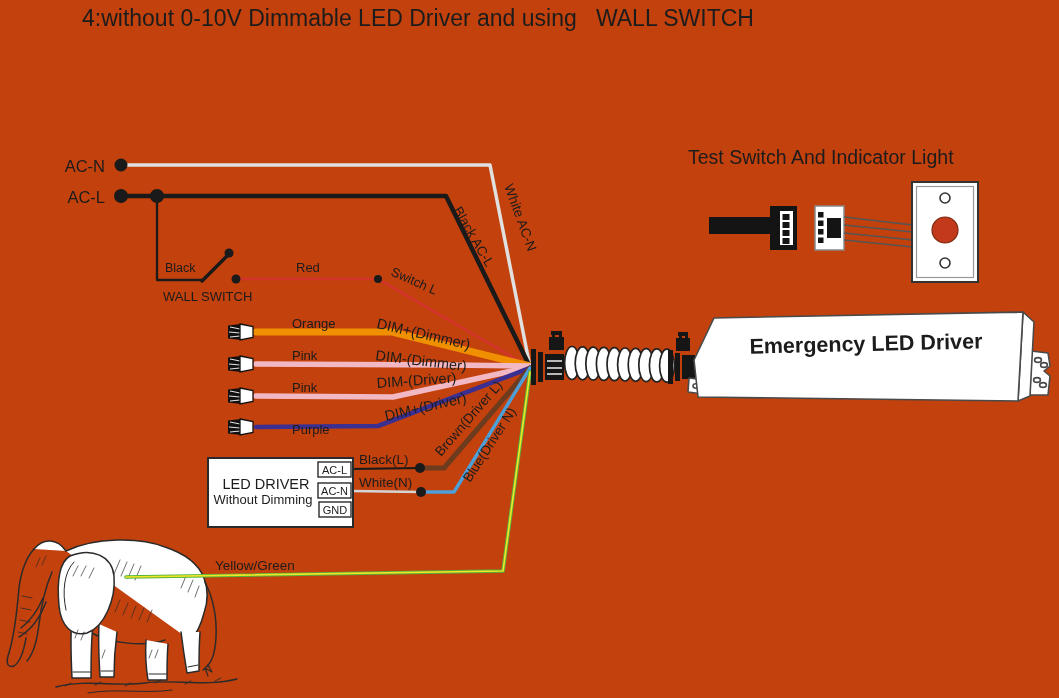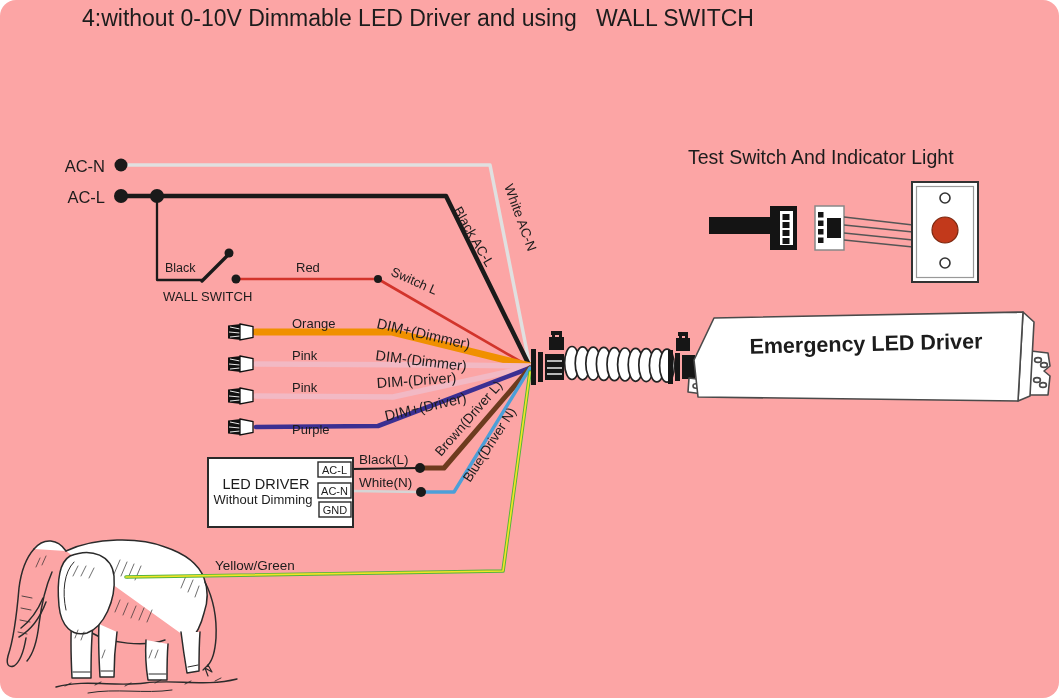--- a/index.html
+++ b/index.html
@@ -1,17 +1,17 @@
 <!DOCTYPE html>
 <html><head>
 <meta charset="utf-8">
 <style>
   html,body{margin:0;padding:0;background:#ffffff;}
-  .stage{position:relative;width:1059px;height:698px;background:#fca5a5;overflow:hidden;
-         font-family:"Liberation Sans",sans-serif;border-radius:16px;}
+  .stage{position:relative;width:1059px;height:698px;background:#c2410c;overflow:hidden;
+         font-family:"Liberation Sans",sans-serif;}
   .title{position:absolute;left:82px;top:5px;font-size:23px;color:#1c1c1c;
          white-space:pre;letter-spacing:0;}
   svg{position:absolute;left:0;top:0;}
   svg text{font-family:"Liberation Sans",sans-serif;fill:#1c1c1c;}
 </style>
 </head>
 <body>
 
 <div class="stage">
   <div class="title">4:without 0-10V Dimmable LED Driver and using   WALL SWITCH</div>

